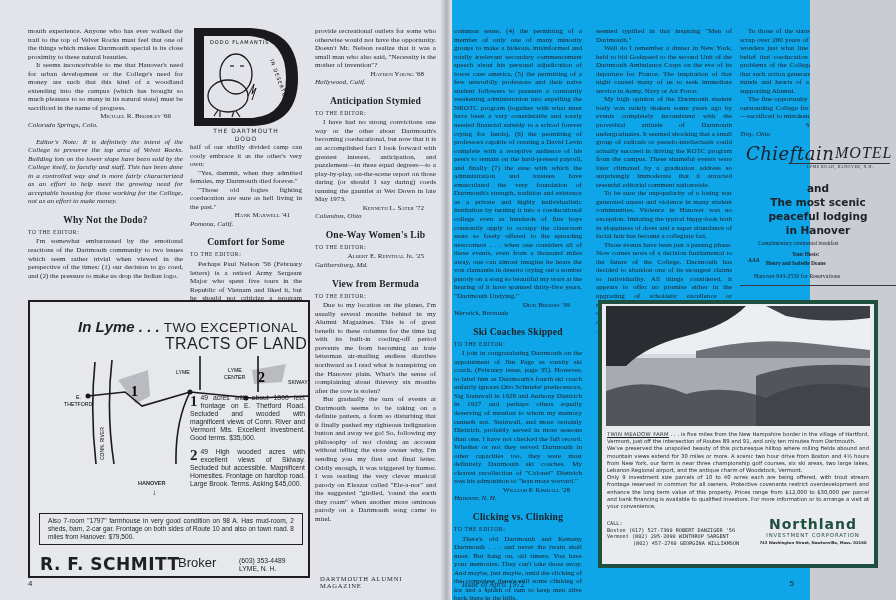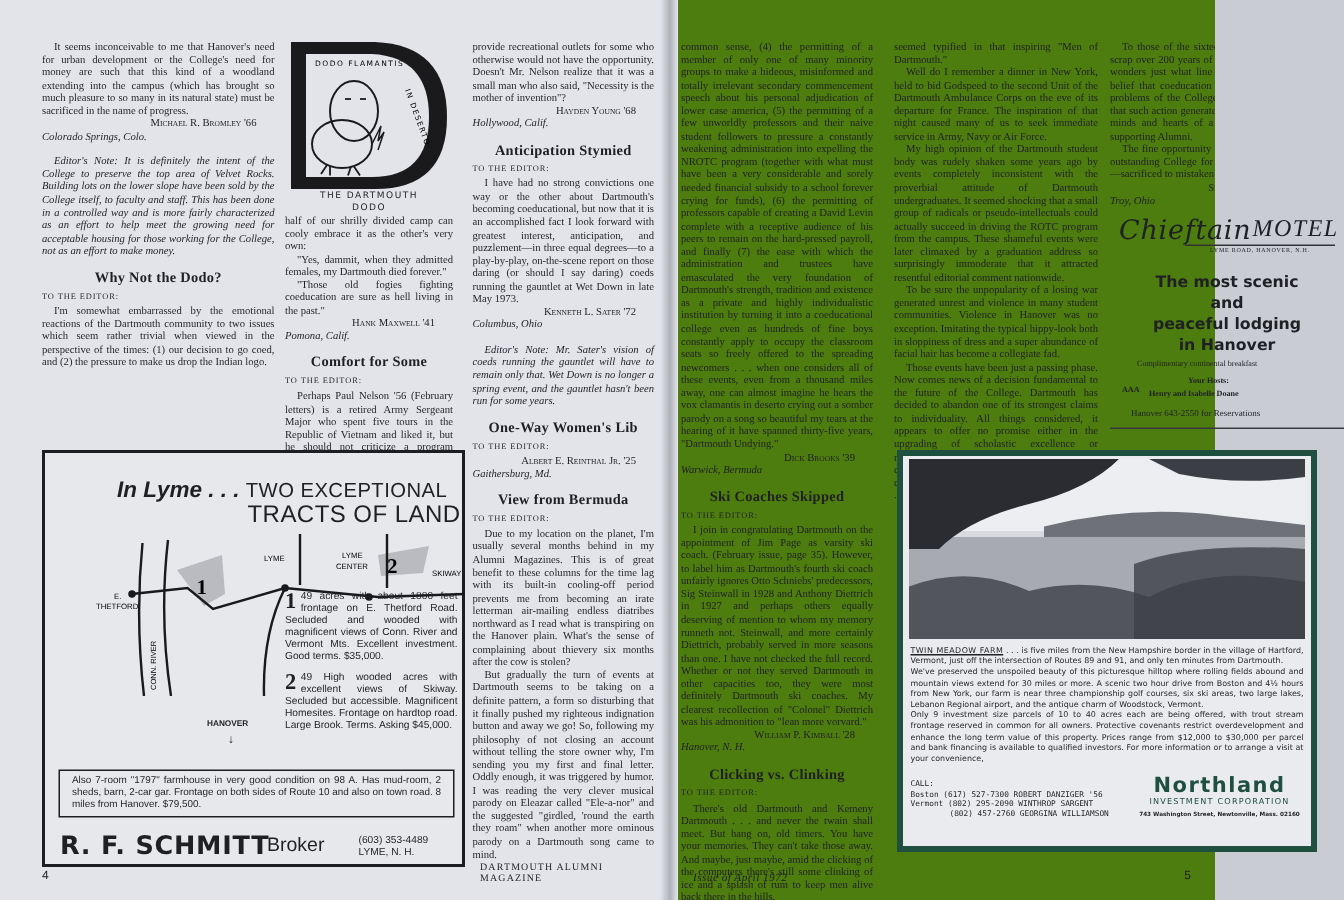--- a/index.html
+++ b/index.html
@@ -1,20 +1,20 @@
 <!DOCTYPE html>
 <html><head>
 <meta charset="utf-8">
 <style>
   * { box-sizing: border-box; margin: 0; padding: 0; }
   html, body { width: 896px; height: 600px; overflow: hidden; background: #c9ccd2; }
   body { position: relative; font-family: "Liberation Serif", "DejaVu Serif", serif; color: #1f2024; }
   .page { position: absolute; top: 0; height: 600px; background: #e2e4ea; overflow: hidden; }
   .page.left { left: 0; width: 446px; }
-  .page.right { left: 446px; width: 364px; background: #4d7c0f; }
+  .page.right { left: 446px; width: 364px; background: #0ea5e9; }
   .gutter { position: absolute; left: 440px; top: 0; width: 12px; height: 600px;
     background: linear-gradient(to right, #e2e4ea, #b9bcc3 45%, #aeb1b8 55%, #e4e6eb); z-index: 5; }
   .col { position: absolute; font-size: 7.1px; line-height: 8.55px; text-align: justify; }
   .col p { text-indent: 8px; }
   .col p.noindent { text-indent: 0; }
   .col h3 { font-size: 9.6px; font-weight: bold; line-height: 11px; margin: 8px 0 3px; text-align: center; letter-spacing: .2px; }
   .col .to { font-size: 5.6px; letter-spacing: .6px; text-transform: uppercase; margin-bottom: 1px; }
   .col .sig { text-align: right; font-variant: small-caps; padding-right: 12px; }
   .col .loc { font-style: italic; margin-bottom: 2px; }
   .col .note { font-style: italic; margin-top: 8px; }
@@ -52,20 +52,21 @@
   .northland .logo { font-family: "DejaVu Sans", sans-serif; font-weight: bold; font-size: 14px; letter-spacing: 1px; color: #1f4f3e; }
   .northland .corp { font-family: "DejaVu Sans", sans-serif; font-size: 5.4px; letter-spacing: .8px; color: #1f4f3e; }
   .northland .addr { font-family: "DejaVu Sans", sans-serif; font-weight: bold; font-size: 3.8px; margin-top: 2px; }
 </style>
 </head>
 <body>
 
 <div class="page left">
 
   <div class="col" style="left:28px; top:27px; width:155px;">
+    <p class="noindent">mouth experience. Anyone who has ever walked the trail to the top of Velvet Rocks must feel that one of the things which makes Dartmouth special is its close proximity to these natural beauties.</p>
     <p>It seems inconceivable to me that Hanover's need for urban development or the College's need for money are such that this kind of a woodland extending into the campus (which has brought so much pleasure to so many in its natural state) must be sacrificed in the name of progress.</p>
     <div class="sig">Michael R. Bromley '66</div>
     <div class="loc">Colorado Springs, Colo.</div>
     <p class="note">Editor's Note: It is definitely the intent of the College to preserve the top area of Velvet Rocks. Building lots on the lower slope have been sold by the College itself, to faculty and staff. This has been done in a controlled way and is more fairly characterized as an effort to help meet the growing need for acceptable housing for those working for the College, not as an effort to make money.</p>
     <h3>Why Not the Dodo?</h3>
     <div class="to">TO THE EDITOR:</div>
     <p>I'm somewhat embarrassed by the emotional reactions of the Dartmouth community to two issues which seem rather trivial when viewed in the perspective of the times: (1) our decision to go coed, and (2) the pressure to make us drop the Indian logo.</p>
   </div>
 
   <svg class="dodo-fig" viewBox="0 0 112 112">
@@ -98,21 +99,20 @@
 
   <div class="col" style="left:315px; top:27px; width:121px;">
     <p class="noindent">provide recreational outlets for some who otherwise would not have the opportunity. Doesn't Mr. Nelson realize that it was a small man who also said, "Necessity is the mother of invention"?</p>
     <div class="sig">Hayden Young '68</div>
     <div class="loc">Hollywood, Calif.</div>
     <h3>Anticipation Stymied</h3>
     <div class="to">TO THE EDITOR:</div>
     <p>I have had no strong convictions one way or the other about Dartmouth's becoming coeducational, but now that it is an accomplished fact I look forward with greatest interest, anticipation, and puzzlement—in three equal degrees—to a play-by-play, on-the-scene report on those daring (or should I say daring) coeds running the gauntlet at Wet Down in late May 1973.</p>
     <div class="sig">Kenneth L. Sater '72</div>
     <div class="loc">Columbus, Ohio</div>
-    <p class="note">Editor's Note: Mr. Sater's vision of coeds running the gauntlet will have to remain only that. Wet Down is no longer a spring event, and the gauntlet hasn't been run for some years.</p>
     <h3>One-Way Women's Lib</h3>
     <div class="to">TO THE EDITOR:</div>
     <div class="sig">Albert E. Reinthal Jr. '25</div>
     <div class="loc">Gaithersburg, Md.</div>
     <h3>View from Bermuda</h3>
     <div class="to">TO THE EDITOR:</div>
     <p>Due to my location on the planet, I'm usually several months behind in my Alumni Magazines. This is of great benefit to these columns for the time lag with its built-in cooling-off period prevents me from becoming an irate letterman air-mailing endless diatribes northward as I read what is transpiring on the Hanover plain. What's the sense of complaining about thievery six months after the cow is stolen?</p>
     <p>But gradually the turn of events at Dartmouth seems to be taking on a definite pattern, a form so disturbing that it finally pushed my righteous indignation button and away we go! So, following my philosophy of not closing an account without telling the store owner why, I'm sending you my first and final letter. Oddly enough, it was triggered by humor. I was reading the very clever musical parody on Eleazar called "Ele-a-nor" and the suggested "girdled, 'round the earth they roam" when another more ominous parody on a Dartmouth song came to mind.</p>
 
   </div>
@@ -205,22 +205,22 @@
 
   <div class="pnum" style="right:16px;">5</div>
   <div class="footer" style="left:16px; bottom:11px; font-style:italic; font-size:7.5px; letter-spacing:.3px;">Issue of April 1972</div>
 </div>
 
 <div class="chief">
   <div class="chief-name">Chieftain</div>
   <div class="chief-motel">MOTEL</div>
   <div class="chief-addr">LYME ROAD, HANOVER, N.H.</div>
   <div class="chief-tag">
+    <div>and</div>
     <div>The most scenic</div>
-    <div>and</div>
     <div>peaceful lodging</div>
     <div>in Hanover</div>
   </div>
   <div class="chief-small" style="left:18px; top:104px;">Complimentary continental breakfast</div>
   <div class="chief-small" style="left:8px; top:121px; font-weight:bold;">AAA</div>
   <div class="chief-small" style="left:52px; top:115px; font-weight:bold;">Your Hosts:</div>
   <div class="chief-small" style="left:26px; top:124px; font-weight:bold;">Henry and Isabelle Doane</div>
   <div class="chief-small" style="left:14px; top:137px; font-size:6px;">Hanover 643-2550 for Reservations</div>
 </div>
 

